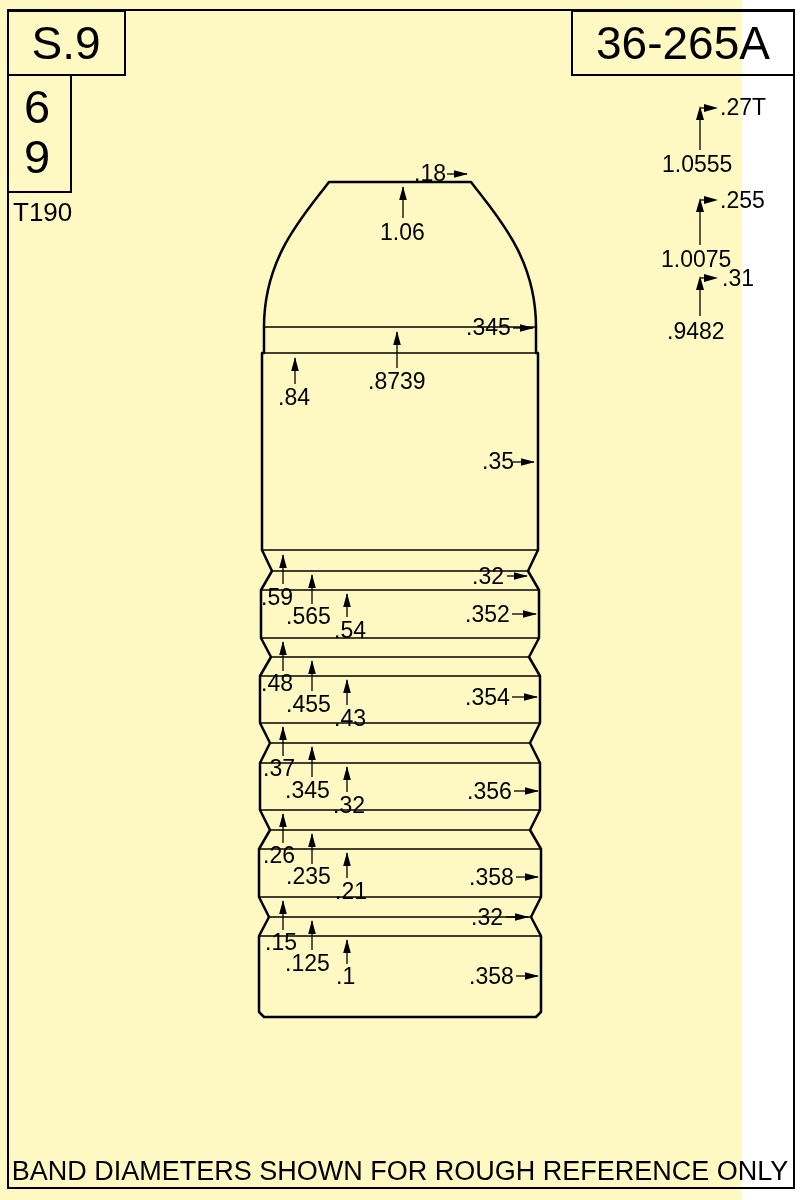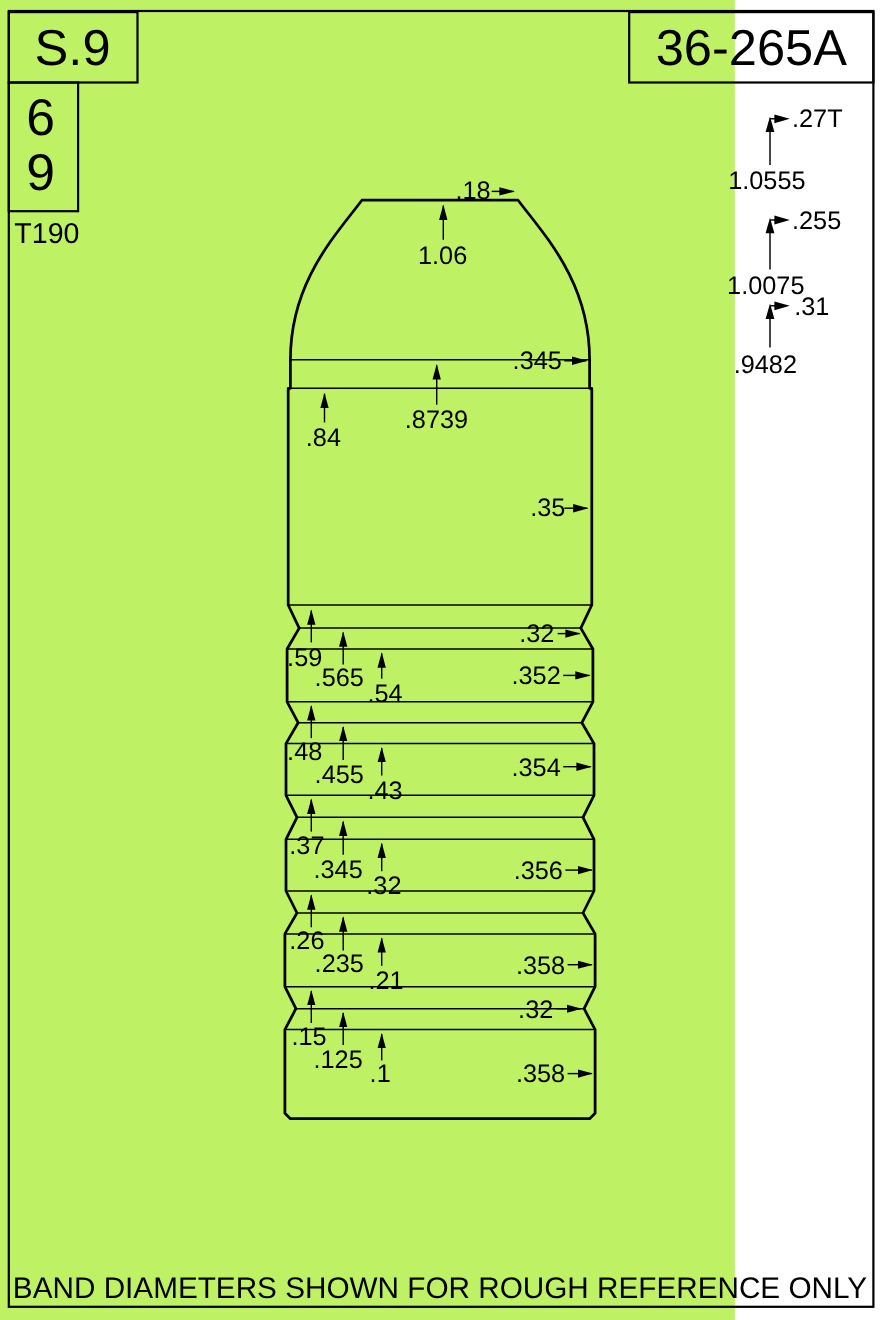--- a/index.html
+++ b/index.html
@@ -1,16 +1,16 @@
 <!DOCTYPE html>
 <html><head>
 <meta charset="utf-8">
 <style>
   html,body{margin:0;padding:0;background:#ffffff;}
-  #sheet{position:relative;width:668px;height:1200px;background:#bef264;
+  #sheet{position:relative;width:742px;height:1200px;background:#fef9c3;
          font-family:"Liberation Sans",sans-serif;}
   svg{display:block;}
   text{fill:#000;}
   .dim{font-size:23px;}
   .title{font-size:46px;}
   .cav{font-size:47px;}
   .code{font-size:26px;}
   .foot{font-size:27px;}
   .ln{stroke:#000;stroke-width:1.4;fill:none;}
   .leader{stroke:#000;stroke-width:1.3;fill:none;}

